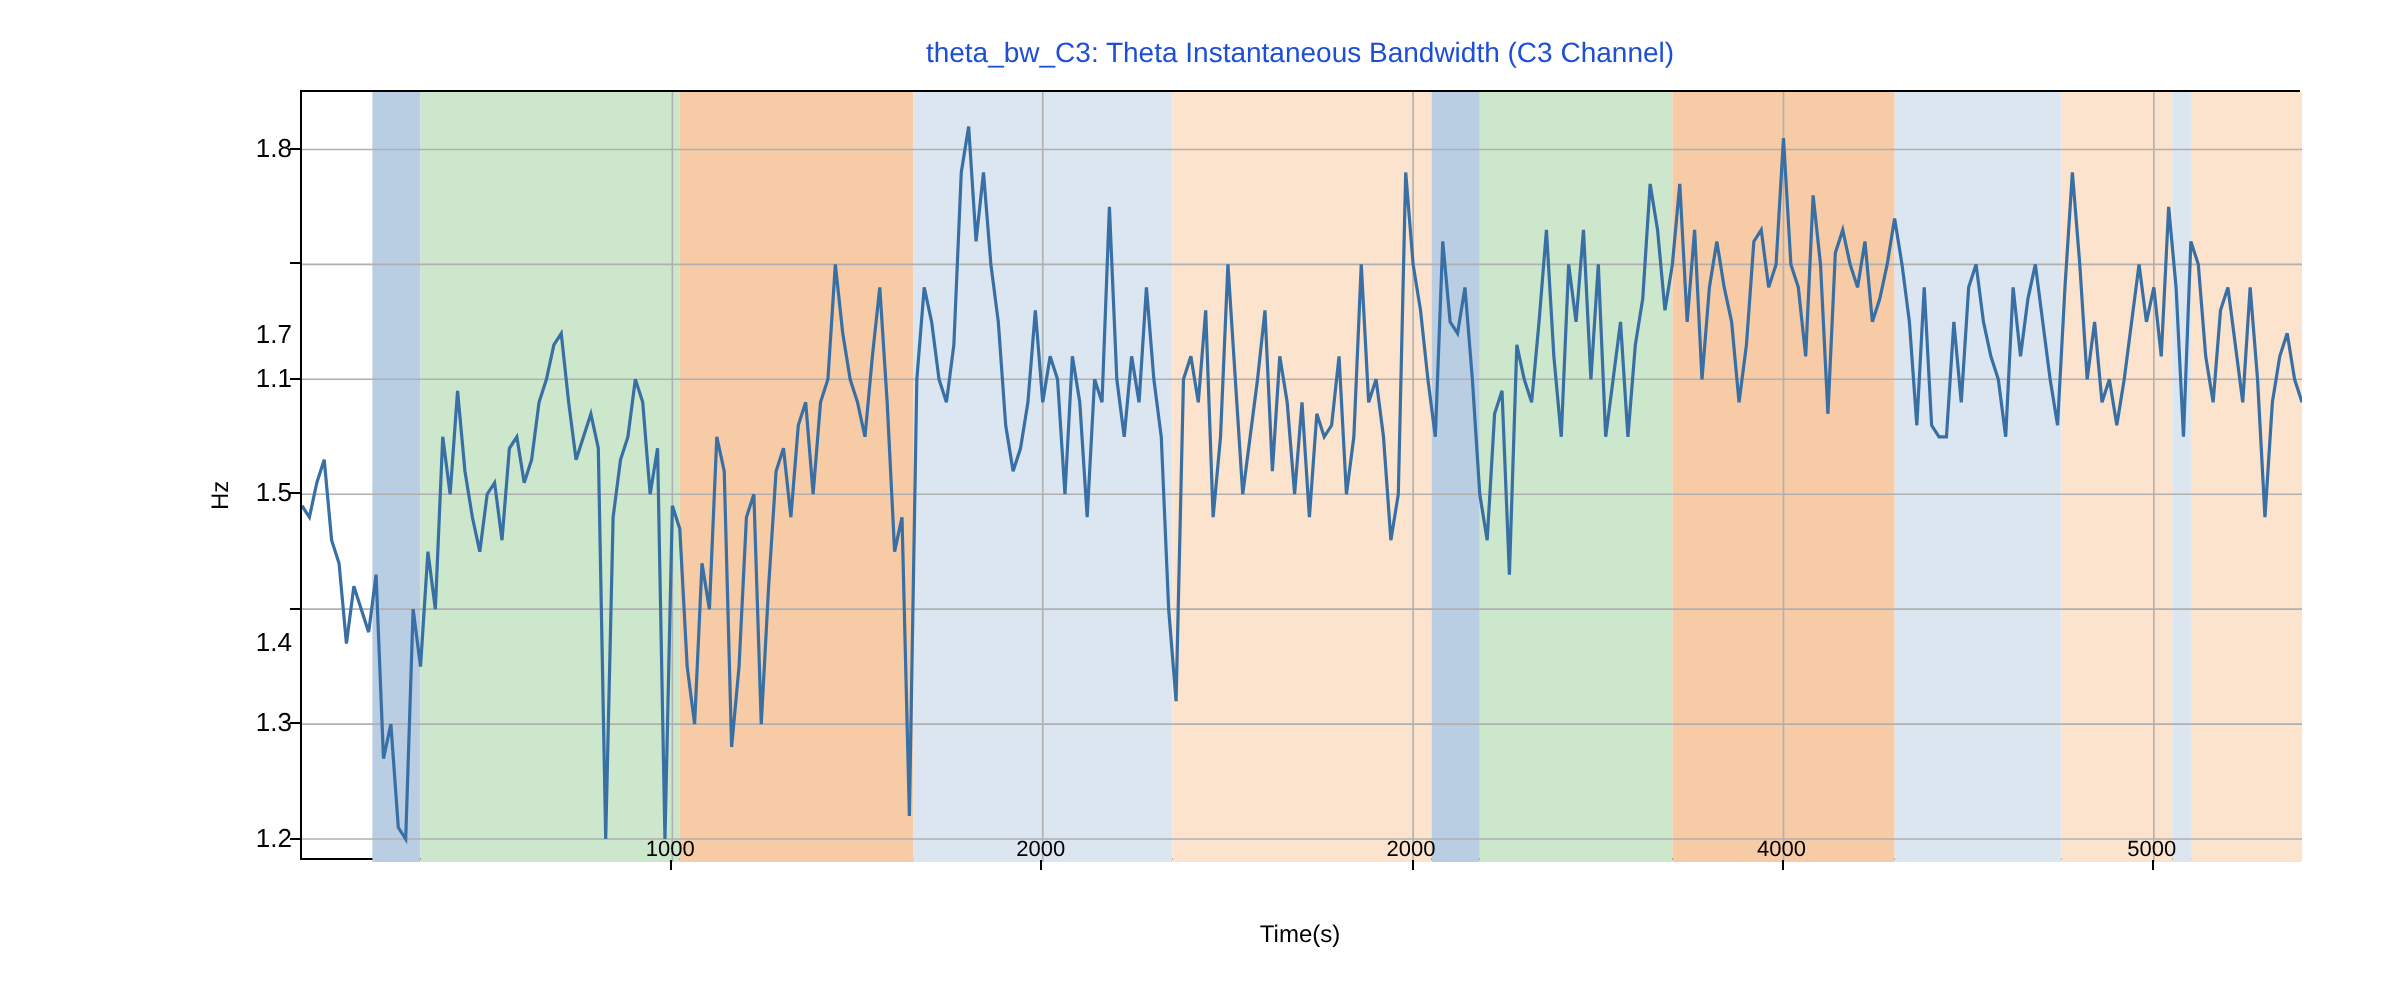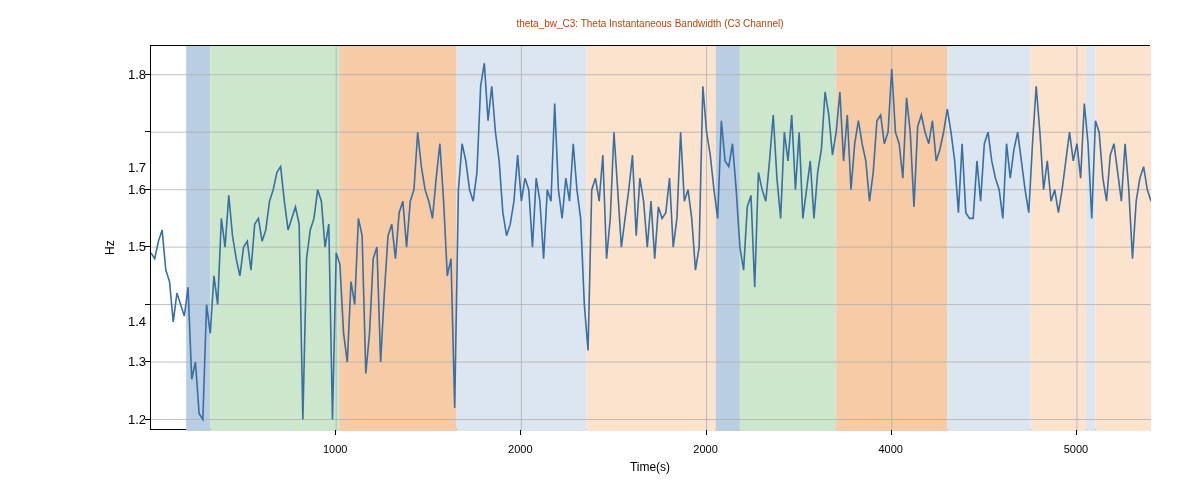--- a/index.html
+++ b/index.html
@@ -26,22 +26,22 @@
       width: 1000px;
       height: 385px;
       border: 1px solid #000;
     }
     .title {
       position: absolute;
       left: 150px;
       top: 18px;
       width: 1000px;
       text-align: center;
-      font-size: 10px;
-      color: #c2410c;
+      font-size: 14px;
+      color: #1d4ed8;
     }
     .ylabel {
       position: absolute;
       left: 100px;
       top: 238px;
       width: 20px;
       transform: rotate(-90deg);
       transform-origin: center;
       font-size: 12px;
       color: #000;
@@ -57,21 +57,21 @@
     }
     .ytick {
       position: absolute;
       right: 1054px;
       font-size: 13px;
       color: #000;
       transform: translateY(-50%);
     }
     .xtick {
       position: absolute;
-      top: 443px;
+      top: 419px;
       font-size: 11px;
       color: #000;
       transform: translateX(-50%);
     }
     svg { display: block; }
   </style>
 </head>
 <body>
 
 <div class="title">theta_bw_C3: Theta Instantaneous Bandwidth (C3 Channel)</div>
@@ -112,21 +112,21 @@
 
 <div id="tick-container">
     <div class="ytick" style="top: 418.507px;">1.2</div>
     <div style="position: absolute; left: 145px; top: 418.507px; width: 5px; height: 1px; background: rgb(0, 0, 0);"></div>
     <div class="ytick" style="top: 361.045px;">1.3</div>
     <div style="position: absolute; left: 145px; top: 361.045px; width: 5px; height: 1px; background: rgb(0, 0, 0);"></div>
     <div class="ytick" style="top: 321px;">1.4</div>
     <div style="position: absolute; left: 145px; top: 303.582px; width: 5px; height: 1px; background: rgb(0, 0, 0);"></div>
     <div class="ytick" style="top: 246.119px;">1.5</div>
     <div style="position: absolute; left: 145px; top: 246.119px; width: 5px; height: 1px; background: rgb(0, 0, 0);"></div>
-    <div class="ytick" style="top: 188.657px;">1.6</div>
+    <div class="ytick" style="top: 188.657px;">1.1</div>
     <div style="position: absolute; left: 145px; top: 188.657px; width: 5px; height: 1px; background: rgb(0, 0, 0);"></div>
     <div class="ytick" style="top: 131.194px; margin-top: 36px;">1.7</div>
     <div style="position: absolute; left: 145px; top: 131.194px; width: 5px; height: 1px; background: rgb(0, 0, 0);"></div>
     <div class="ytick" style="top: 73.7313px;">1.8</div>
     <div style="position: absolute; left: 145px; top: 73.7313px; width: 5px; height: 1px; background: rgb(0, 0, 0);"></div>
     <div class="xtick" style="left: 335.185px;">1000</div>
     <div style="position: absolute; top: 430px; left: 335.185px; height: 5px; width: 1px; background: rgb(0, 0, 0);"></div>
     <div class="xtick" style="left: 520.37px;">2000</div>
     <div style="position: absolute; top: 430px; left: 520.37px; height: 5px; width: 1px; background: rgb(0, 0, 0);"></div>
     <div class="xtick" style="left: 705.556px;">2000</div>

